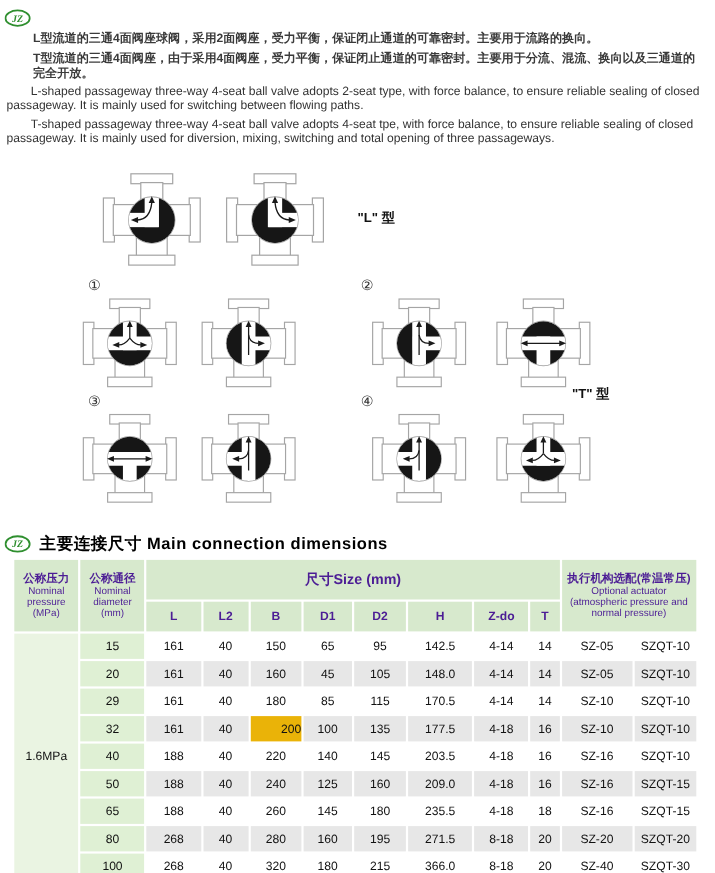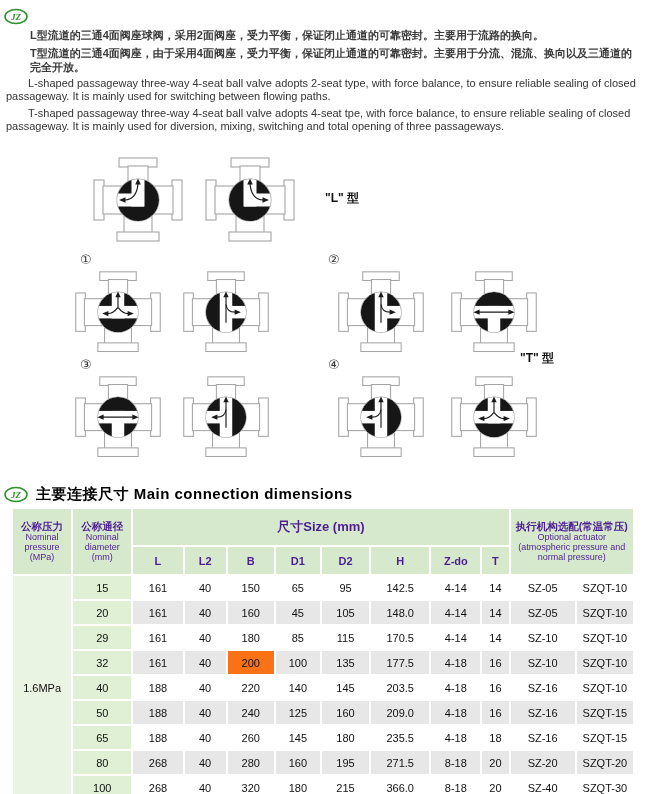--- a/index.html
+++ b/index.html
@@ -283,21 +283,21 @@
         <td style="background: rgb(255, 255, 255);">170.5</td>
         <td style="background: rgb(255, 255, 255);">4-14</td>
         <td style="background: rgb(255, 255, 255);">14</td>
         <td style="background: rgb(255, 255, 255);">SZ-10</td>
         <td style="background: rgb(255, 255, 255);">SZQT-10</td>
       </tr>
       <tr>
         <td class="col-dn">32</td>
         <td style="background: rgb(231, 231, 231);">161</td>
         <td style="background: rgb(231, 231, 231);">40</td>
-        <td style="background: #f97316;">200</td>
+        <td style="background: #eab308; text-align: right;">200</td>
         <td style="background: rgb(231, 231, 231);">100</td>
         <td style="background: rgb(231, 231, 231);">135</td>
         <td style="background: rgb(231, 231, 231);">177.5</td>
         <td style="background: rgb(231, 231, 231);">4-18</td>
         <td style="background: rgb(231, 231, 231);">16</td>
         <td style="background: rgb(231, 231, 231);">SZ-10</td>
         <td style="background: rgb(231, 231, 231);">SZQT-10</td>
       </tr>
       <tr>
         <td class="col-dn">40</td>

